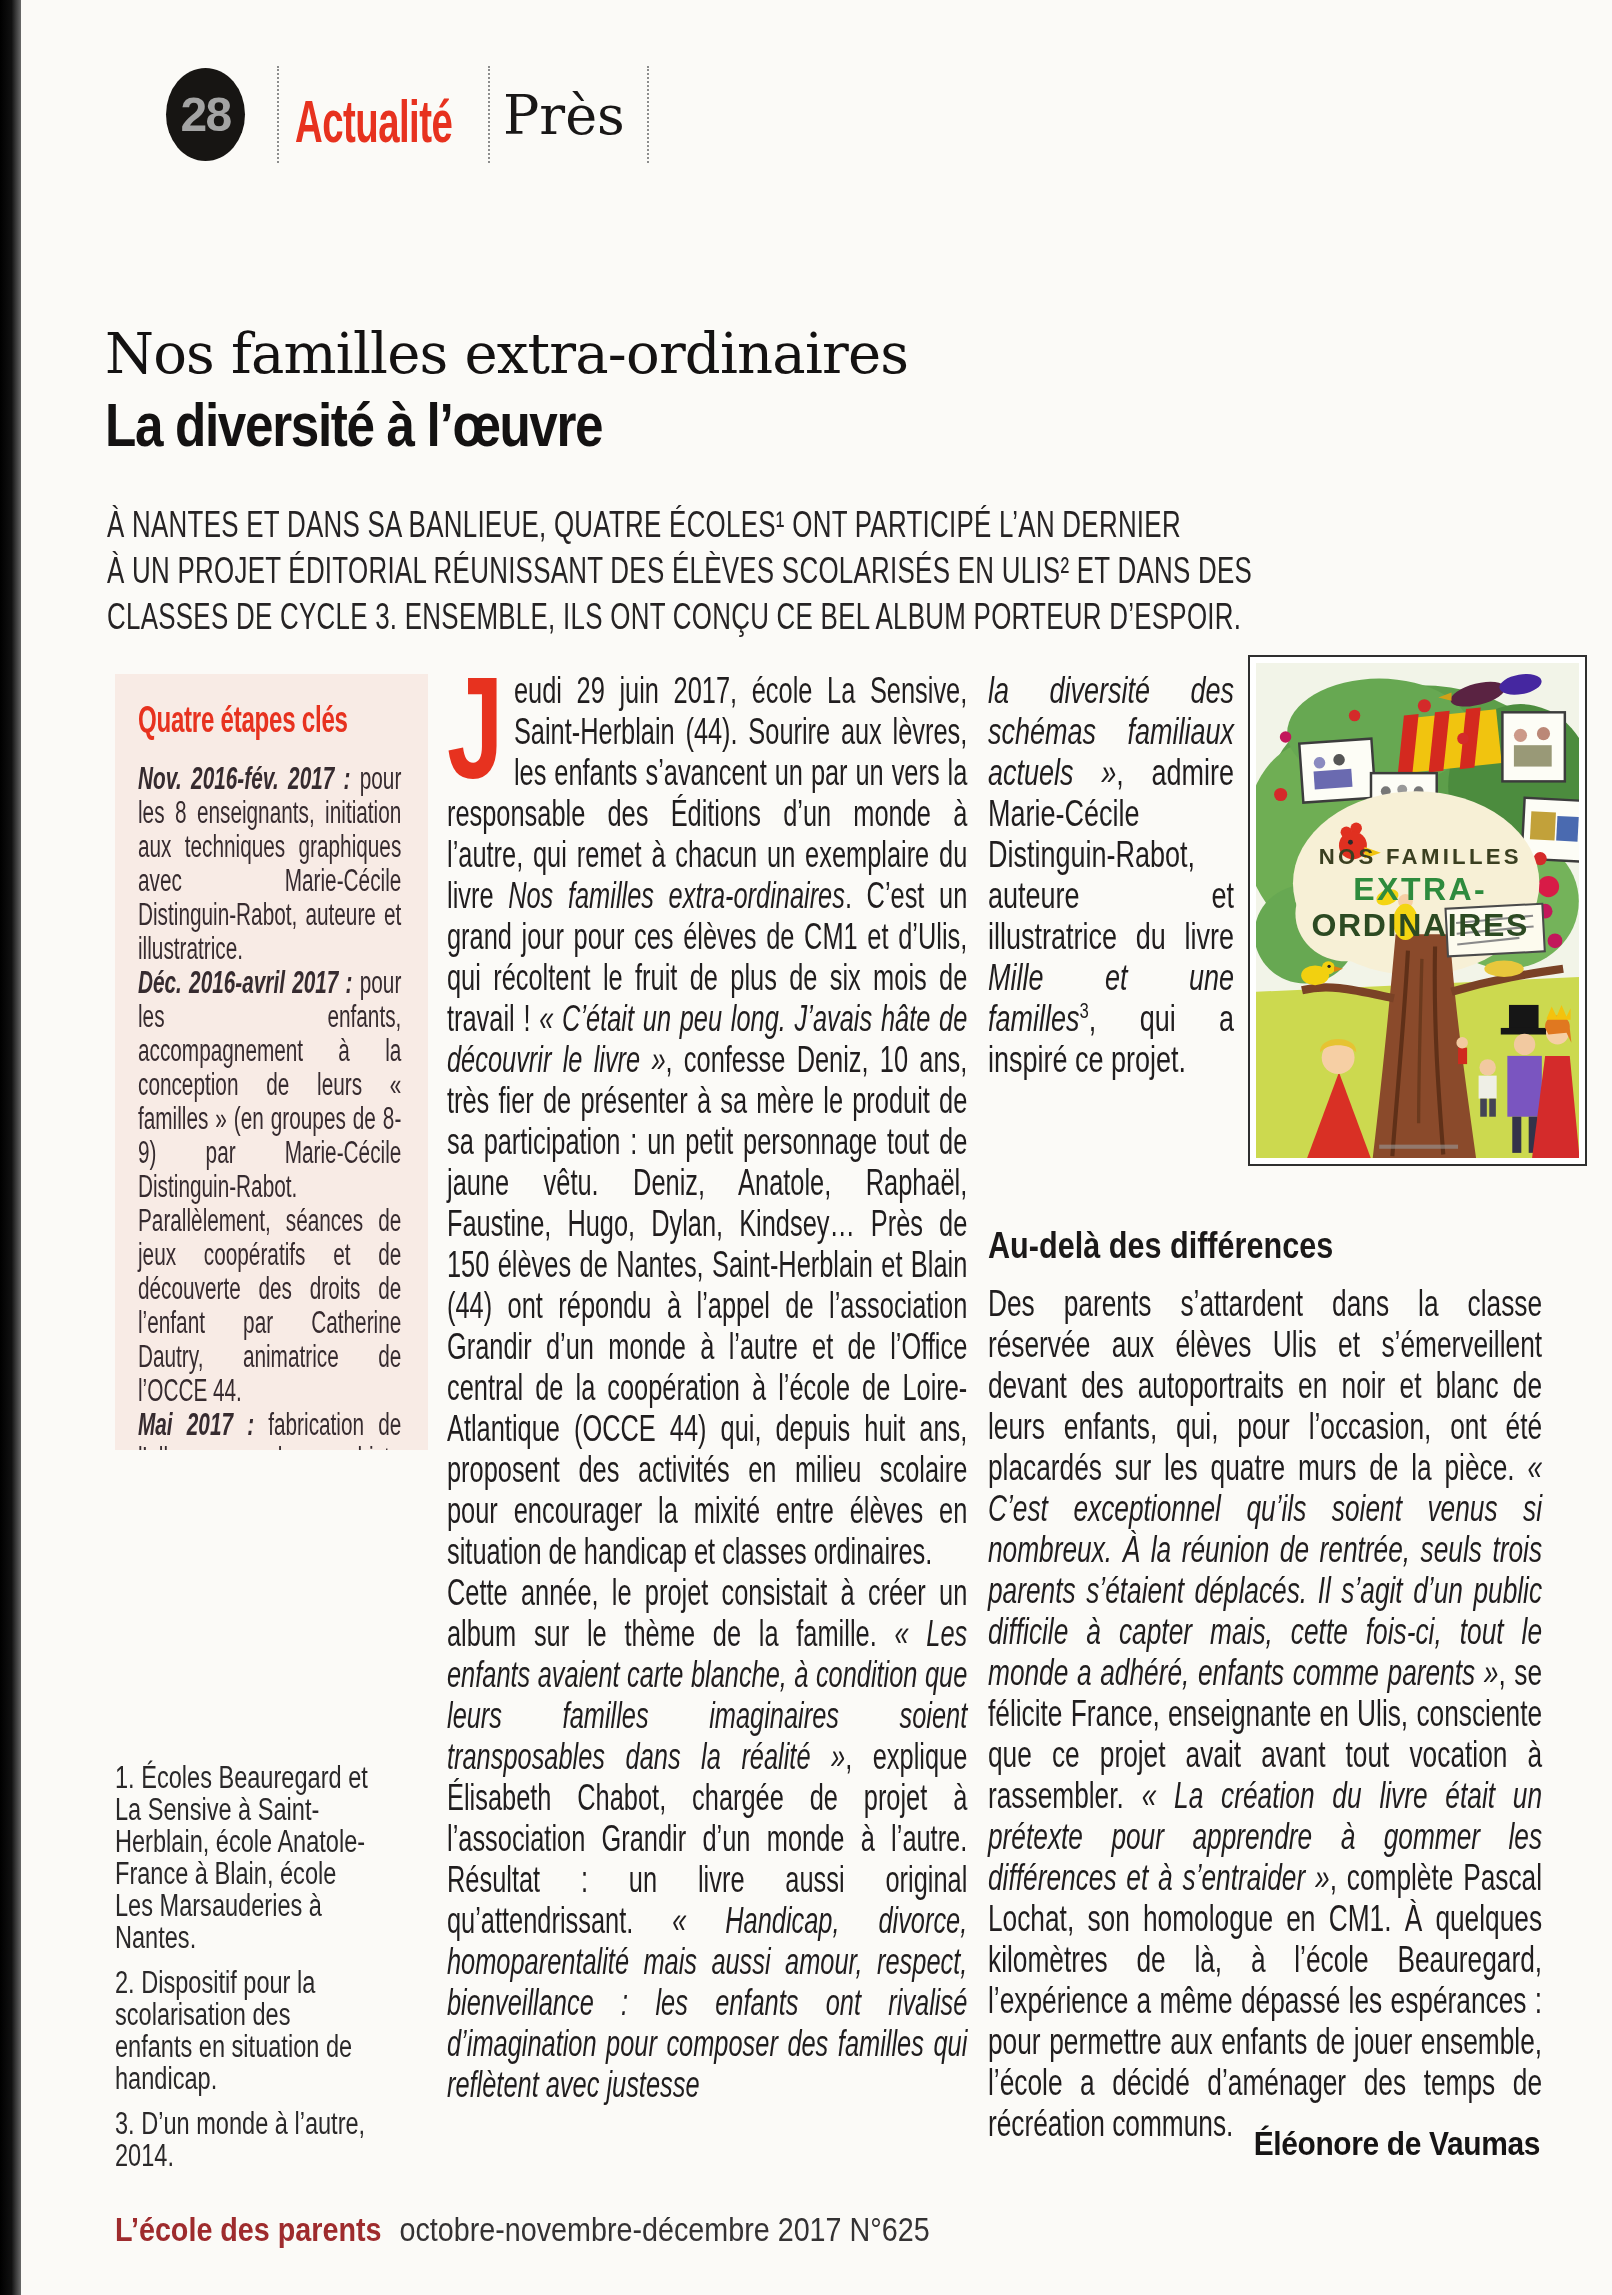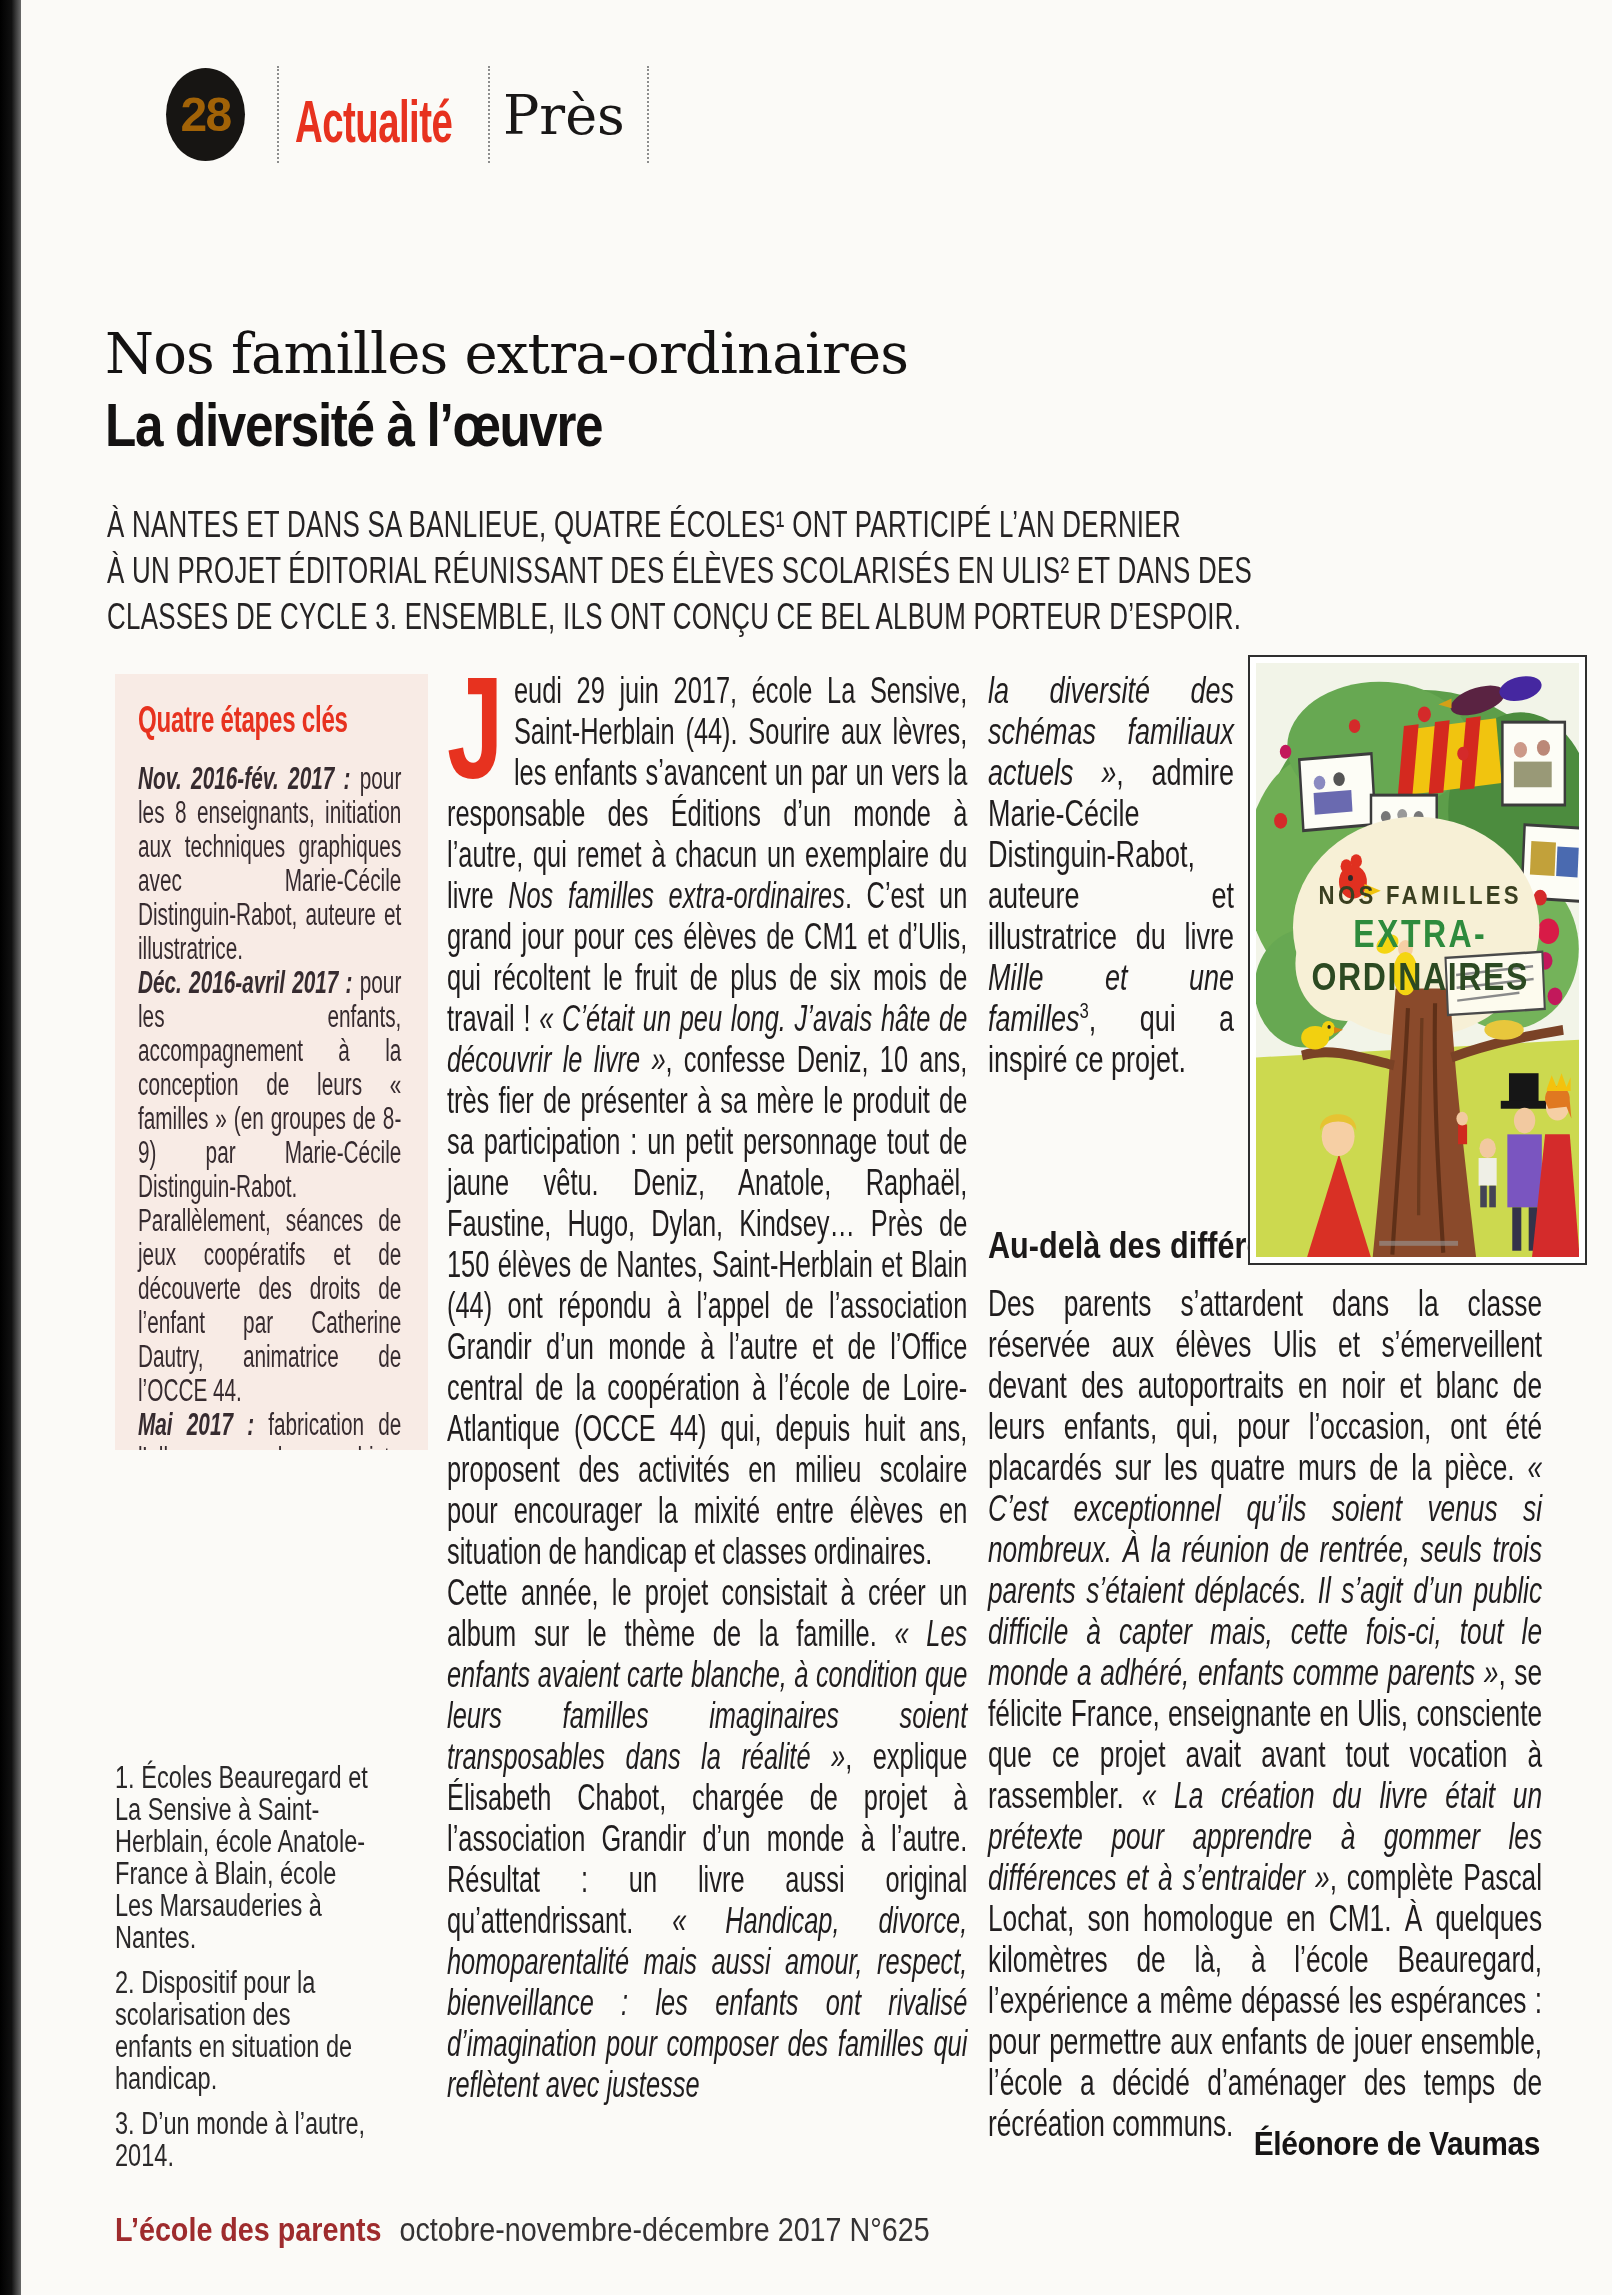--- a/index.html
+++ b/index.html
@@ -11,21 +11,21 @@
   }
   .it{font-style:italic;}
   sup{font-size:.62em;vertical-align:super;line-height:0;}
 
   
   .scan-edge{position:absolute;left:0;top:0;width:21px;height:2295px;
     background:linear-gradient(90deg,#000 0%,#111 55%,#6a6a6a 100%);}
 
   
   .pagenum{position:absolute;left:166px;top:68px;width:79px;height:93px;
-    background:#171513;border-radius:50%;color:#a16207;font-weight:700;font-size:48px;
+    background:#171513;border-radius:50%;color:#a3a3a3;font-weight:700;font-size:48px;
     display:flex;align-items:center;justify-content:center;letter-spacing:-1.6px;}
   .vbar{position:absolute;top:66px;height:97px;width:0;border-left:2.5px dotted #8d8d8d;}
   #vbar1{left:277px}#vbar2{left:488px}#vbar3{left:647px}
   .section-label{position:absolute;left:295px;top:93px;font-size:59px;line-height:1;
     font-weight:700;color:var(--accent-red,#e7321f);letter-spacing:-0.8px;
     transform:scaleX(.65);transform-origin:left top;}
   .rubric-label{position:absolute;left:503px;top:89px;font-family:"DejaVu Serif",serif;
     font-size:54px;line-height:1;color:#191717;}
 
   
@@ -68,21 +68,21 @@
     font-weight:700;color:#1b1919;transform:scaleX(.85);transform-origin:left top;}
   .col2{position:absolute;left:988px;top:1283px;width:759px;
     font-size:36px;line-height:41px;text-align:justify;color:#201d1e;
     transform:scaleX(.73);transform-origin:left top;}
   .col2 p{margin:0;}
   .author{position:absolute;left:1147px;top:2124px;width:393px;text-align:right;
     font-weight:700;font-size:34px;color:#161414;letter-spacing:-0.4px;
     transform:scaleX(.88);transform-origin:right top;}
 
   
-  .cover{position:absolute;left:1248px;top:655px;width:339px;height:610px;
+  .cover{position:absolute;left:1248px;top:655px;width:339px;height:511px;
     box-sizing:border-box;border:2.5px solid #2f2f2f;background:#fff;padding:5.7px;}
   .cover svg{display:block;width:100%;height:100%;}
 
   
   .footer{position:absolute;left:115px;top:2213px;font-size:33px;line-height:1;
     transform:scaleX(.87);transform-origin:left top;white-space:nowrap;}
   .footer .brand{font-weight:700;color:var(--footer-red,#9e2b2d);}
   .footer .issue{color:#343233;margin-left:11.5px;}
 </style>
 </head>

